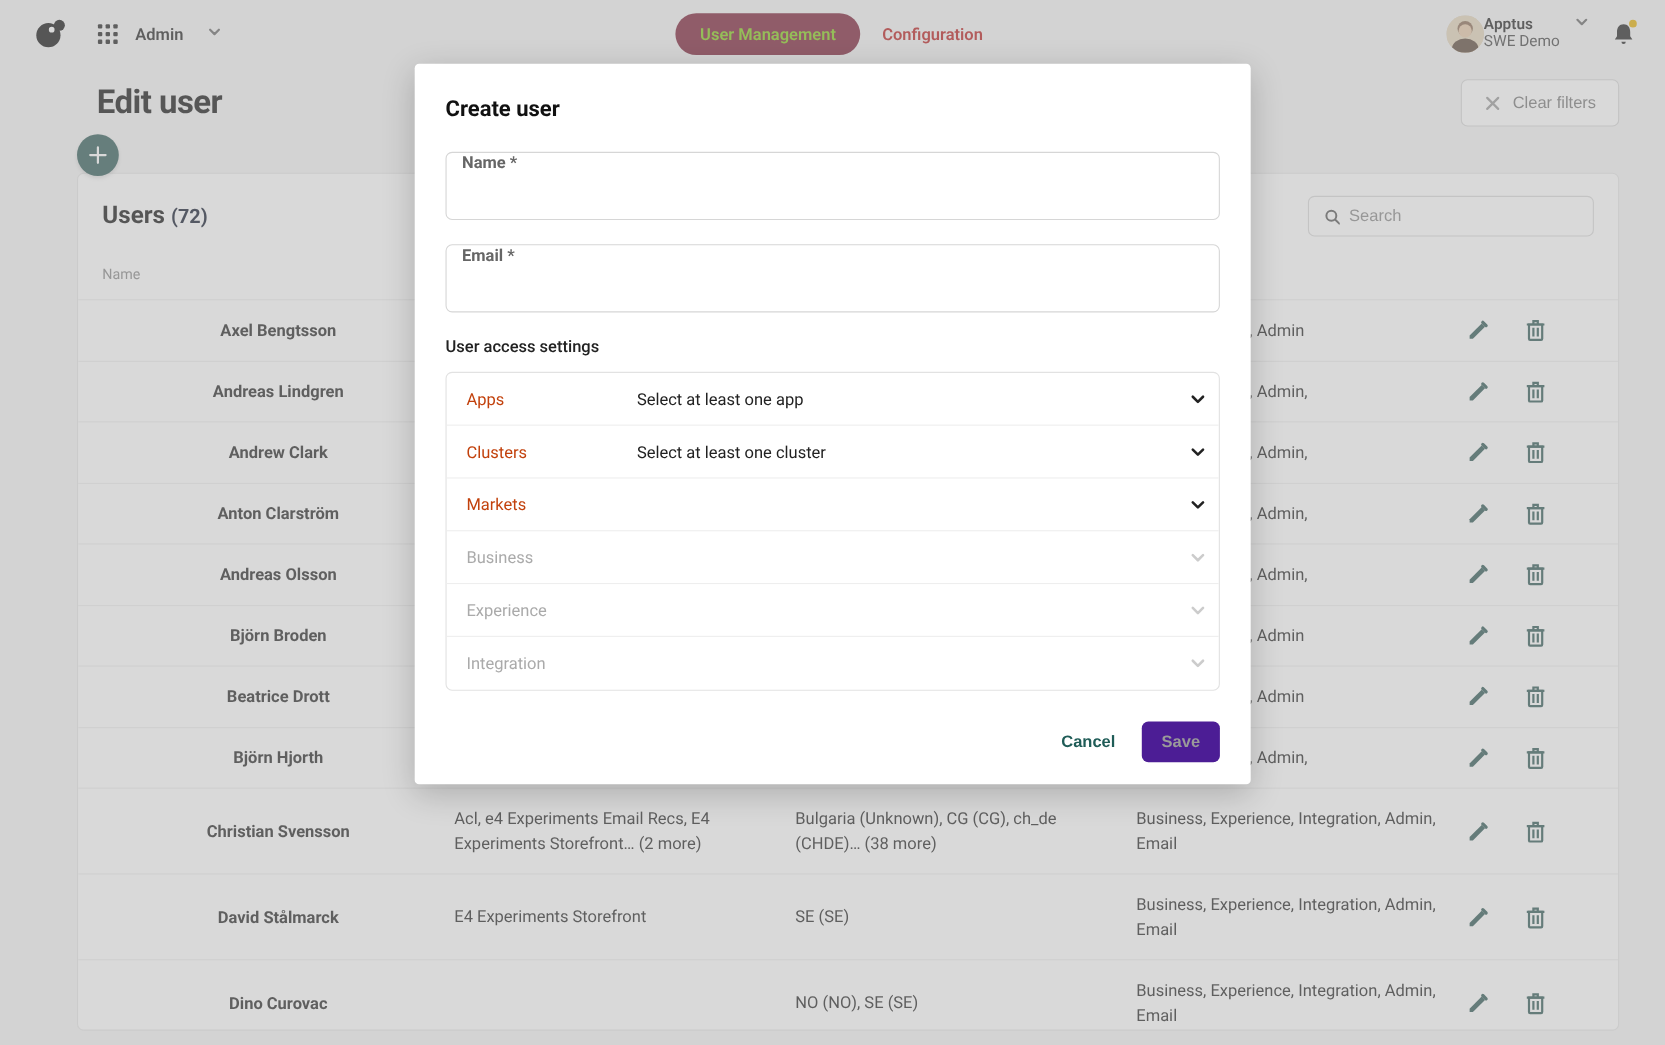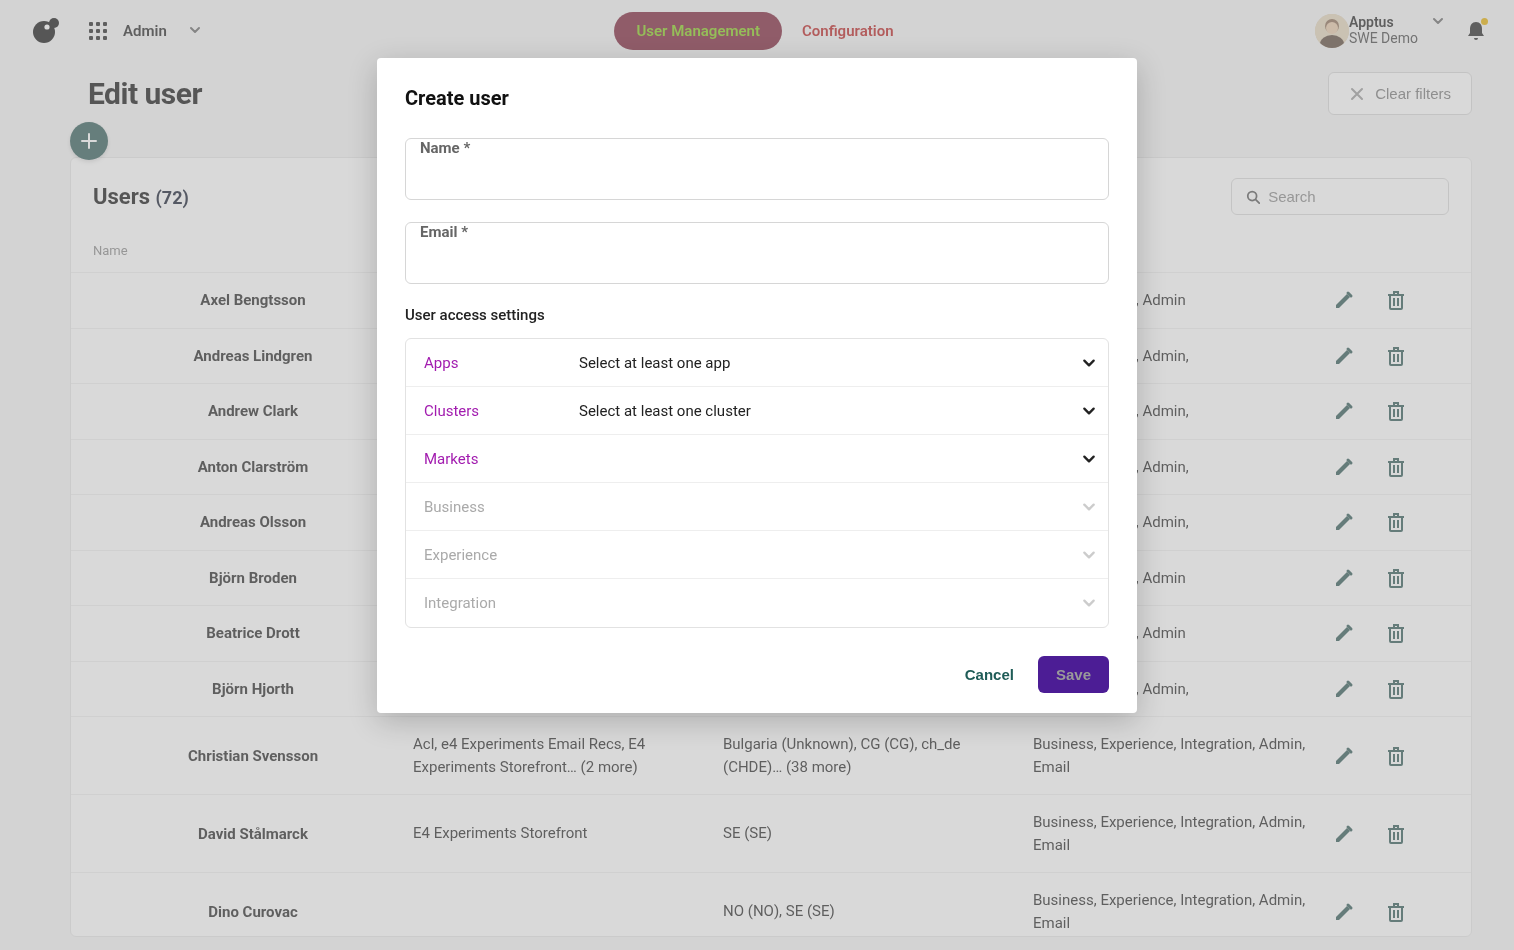--- a/index.html
+++ b/index.html
@@ -117,21 +117,21 @@
     display:flex; align-items:center; justify-content:space-between;
     padding: 0 22px 10px 22px;
   }
   .card-title {
     font-size:22px; font-weight:700; color:#111;
   }
   .card-title .count { font-size:18px; font-weight:700; color:#0f172a; }
   .search-box {
     display:flex; align-items:center; gap:8px;
     border:1px solid #d9d9d9; border-radius:6px;
-    padding: 9px 14px; width:218px;
+    padding: 9px 14px; width:260px;
   }
   .search-box svg { width:16px; height:16px; stroke:#555; }
   .search-box input {
     border:none; outline:none; font-size:15px; color:#555; width:100%;
     background:transparent;
   }
   .search-box input::placeholder{ color:#888; }
 
   .table-header{
     display:grid;
@@ -184,21 +184,21 @@
     border:1px solid #e2e2e2; border-radius:6px; overflow:hidden;
   }
   .acc-row {
     display:grid; grid-template-columns: 155px 1fr 40px;
     align-items:center;
     height:48px; padding:0 12px 0 18px;
     border-bottom:1px solid #eee;
     font-size:15px;
   }
   .acc-row:last-child{ border-bottom:none; }
-  .acc-row .k{ color:#a21caf; }
+  .acc-row .k{ color:#c2410c; }
   .acc-row .ph{ color:#222; }
   .acc-row.disabled .k, .acc-row.disabled .ph { color:#aaa; }
   .acc-row .cv { display:flex; justify-content:flex-end; }
   .acc-row .cv svg{ width:14px; height:14px; }
   .acc-row.disabled .cv svg path{ stroke:#ccc; }
 
   .modal-actions{
     display:flex; justify-content:flex-end; gap:24px; align-items:center;
     margin-top:28px;
   }

